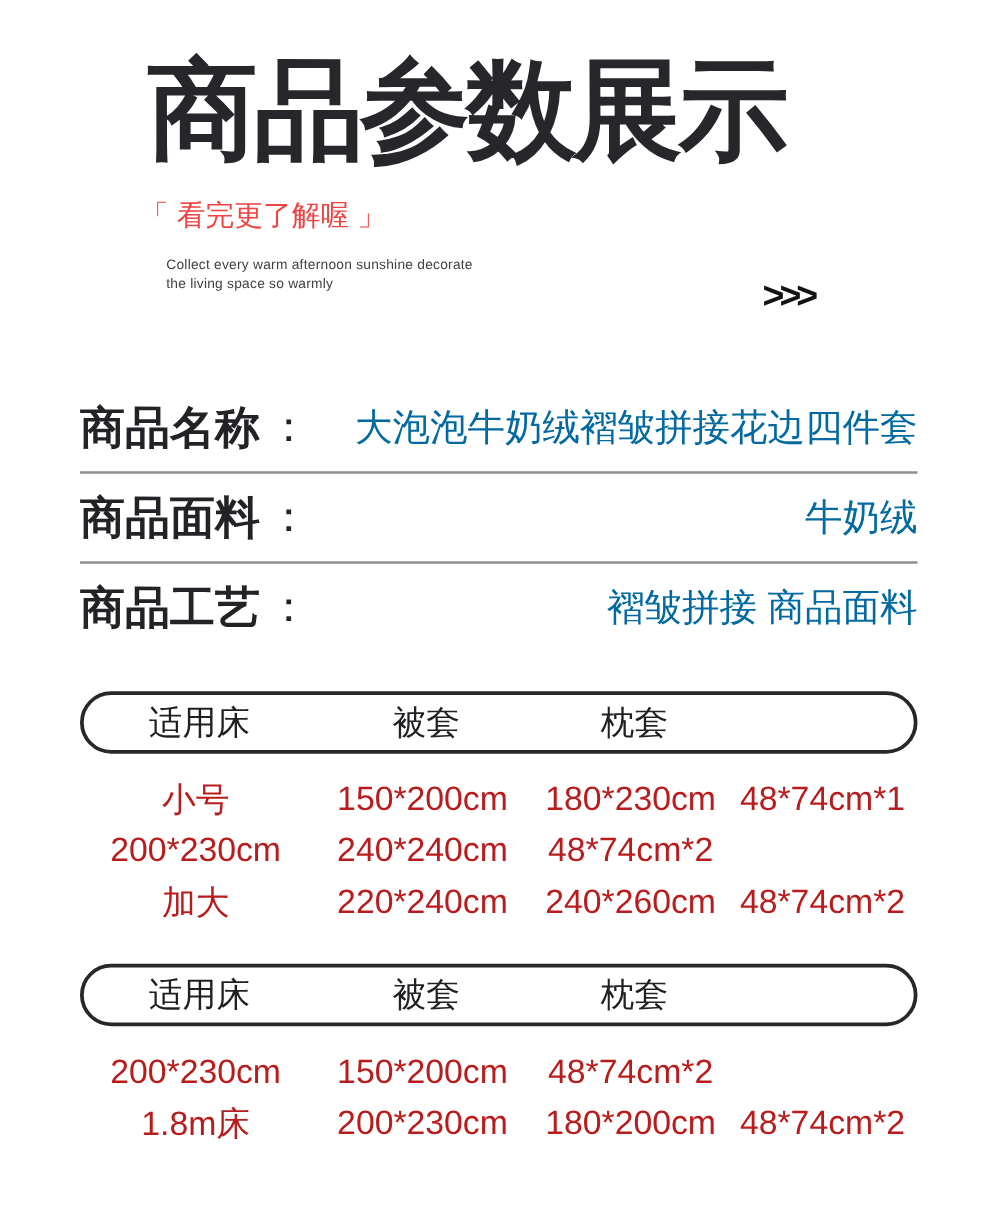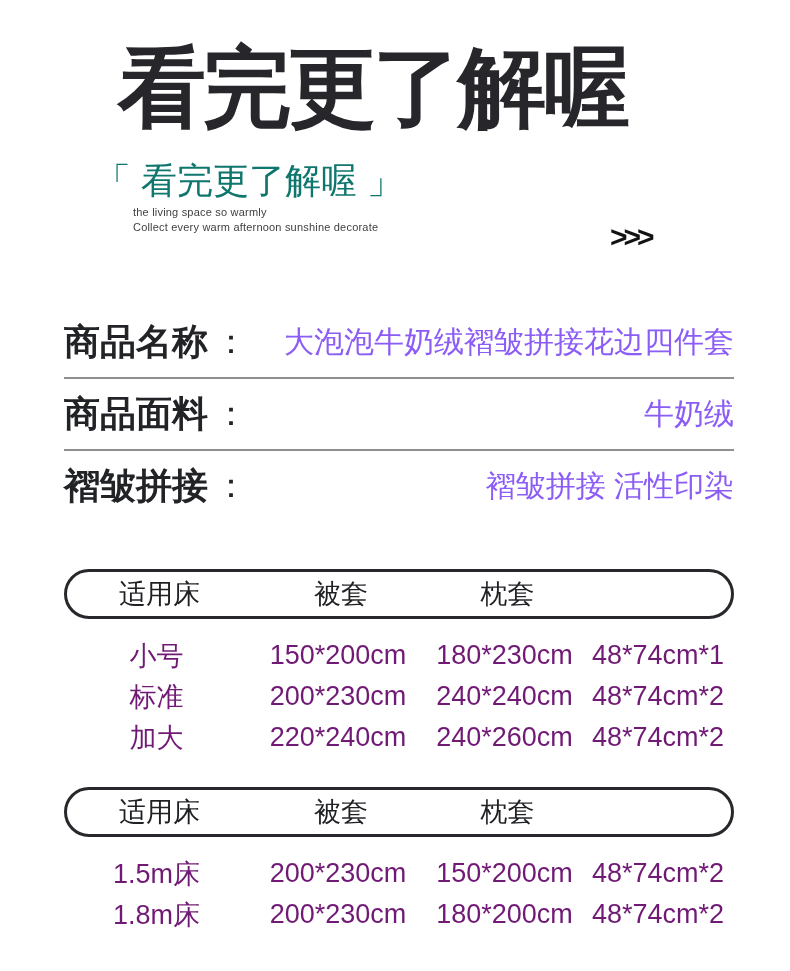--- a/index.html
+++ b/index.html
@@ -11,120 +11,119 @@
   .content{margin:0 56px 0 64px;width:670px;}
 
   
   .banner{position:relative;height:307px;}
   .page-title{
     position:absolute;left:118px;top:44px;
     font-size:88px;line-height:1;font-weight:800;
     letter-spacing:-3px;color:#27272b;white-space:nowrap;
   }
   .subtitle{
-    position:absolute;left:95px;top:159px;
-    font-size:36px;line-height:1.2;font-weight:500;color:#0f766e;
+    position:absolute;left:112px;top:159px;
+    font-size:23px;line-height:1.2;font-weight:500;color:#ef4444;
     white-space:nowrap;
   }
   .tagline{
     position:absolute;left:133px;top:205px;
     font-size:11px;line-height:15px;color:#3f3f3f;letter-spacing:0.2px;
   }
   .arrows{
     position:absolute;left:610px;top:220px;
     font-size:30px;font-weight:900;letter-spacing:-4px;color:#131313;
     font-style:normal;
   }
 
   
   .spec-list{margin-top:0;}
   .spec-row{
     height:70px;display:flex;align-items:center;
   }
   .spec-row:not(:last-child){border-bottom:2px solid #8f8f8f;}
   .spec-label{font-size:36px;font-weight:800;color:#222326;white-space:nowrap;}
   .spec-colon{font-size:34px;font-weight:400;color:#222326;margin-left:6px;}
-  .spec-value{margin-left:auto;font-size:30px;font-weight:400;color:#8b5cf6;white-space:nowrap;}
+  .spec-value{margin-left:auto;font-size:30px;font-weight:400;color:#0369a1;white-space:nowrap;}
 
   
-  .size-tables{margin-top:48px;}
+  .size-tables{margin-top:32px;}
   .size-table{margin-bottom:29px;}
   .size-table:last-child{margin-bottom:0;}
   .grid4{
     display:grid;
     grid-template-columns:185px 178px 155px 152px;
     align-items:center;
   }
   .pill{
     box-sizing:border-box;
     height:50px;
     border:3px solid #28282c;
     border-radius:26px;
   }
   .th{
     text-align:center;font-size:27px;font-weight:400;color:#1f2023;
     white-space:nowrap;
   }
   .tbody{padding-top:16px;}
   .tr{height:41px;}
   .td{
-    text-align:center;font-size:27px;font-weight:400;color:#701a75;
+    text-align:center;font-size:27px;font-weight:400;color:#b91c1c;
     white-space:nowrap;
   }
 </style>
 </head>
 <body>
 
 <div class="banner">
-  <div class="page-title">看完更了解喔</div>
+  <div class="page-title">商品参数展示</div>
   <div class="subtitle">「 看完更了解喔 」</div>
   <div class="tagline">
+    <div>Collect every warm afternoon sunshine decorate</div>
     <div>the living space so warmly</div>
-    <div>Collect every warm afternoon sunshine decorate</div>
   </div>
   <div class="arrows">&gt;&gt;&gt;</div>
 </div>
 
 <div class="content">
   <div class="spec-list">
   <div class="spec-row">
     <span class="spec-label">商品名称</span>
     <span class="spec-colon">：</span>
     <span class="spec-value">大泡泡牛奶绒褶皱拼接花边四件套</span>
   </div>
 
   <div class="spec-row">
     <span class="spec-label">商品面料</span>
     <span class="spec-colon">：</span>
     <span class="spec-value">牛奶绒</span>
   </div>
 
   <div class="spec-row">
-    <span class="spec-label">褶皱拼接</span>
+    <span class="spec-label">商品工艺</span>
     <span class="spec-colon">：</span>
-    <span class="spec-value">褶皱拼接 活性印染</span>
+    <span class="spec-value">褶皱拼接 商品面料</span>
   </div>
 </div>
 
   <div class="size-tables">
   <div class="size-table">
     <div class="pill grid4">
           <div class="th">适用床</div>
           <div class="th">被套</div>
           <div class="th">枕套</div>
         </div>
     <div class="tbody">
           <div class="tr grid4">
             <div class="td">小号</div>
             <div class="td">150*200cm</div>
             <div class="td">180*230cm</div>
             <div class="td">48*74cm*1</div>
           </div>
           <div class="tr grid4">
-            <div class="td">标准</div>
             <div class="td">200*230cm</div>
             <div class="td">240*240cm</div>
             <div class="td">48*74cm*2</div>
           </div>
           <div class="tr grid4">
             <div class="td">加大</div>
             <div class="td">220*240cm</div>
             <div class="td">240*260cm</div>
             <div class="td">48*74cm*2</div>
           </div>
@@ -132,21 +131,20 @@
   </div>
 
   <div class="size-table">
     <div class="pill grid4">
           <div class="th">适用床</div>
           <div class="th">被套</div>
           <div class="th">枕套</div>
         </div>
     <div class="tbody">
           <div class="tr grid4">
-            <div class="td">1.5m床</div>
             <div class="td">200*230cm</div>
             <div class="td">150*200cm</div>
             <div class="td">48*74cm*2</div>
           </div>
           <div class="tr grid4">
             <div class="td">1.8m床</div>
             <div class="td">200*230cm</div>
             <div class="td">180*200cm</div>
             <div class="td">48*74cm*2</div>
           </div>

